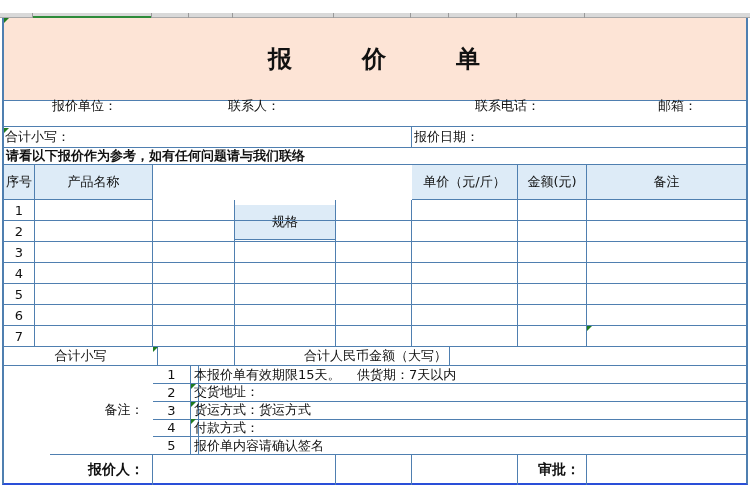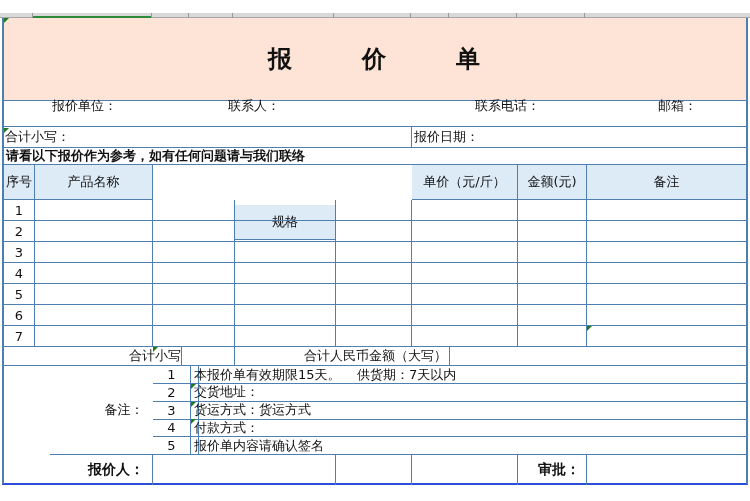--- a/index.html
+++ b/index.html
@@ -147,21 +147,21 @@
       <div class="cell center" style="left: 31px; top: 308px; width: 118px; height: 21px;"></div>
       <div class="cell center" style="left: 149px; top: 308px; width: 82px; height: 21px;"></div>
       <div class="cell center" style="left: 231px; top: 308px; width: 101px; height: 21px;"></div>
       <div class="cell center" style="left: 332px; top: 308px; width: 76px; height: 21px;"></div>
       <div class="cell center" style="left: 408px; top: 308px; width: 106px; height: 21px;"></div>
       <div class="cell center" style="left: 514px; top: 308px; width: 69px; height: 21px;"></div>
       <div class="cell center" style="left: 583px; top: 308px; width: 159px; height: 21px; border-right: none;"></div>
       <div class="green" style="left: 583px; top: 308px;"></div>
     </div>
 
-  <div class="cell center" style="left:0;top:329px;width:178px;height:19px;justify-content:flex-end;">
+  <div class="cell center" style="left:0;top:329px;width:154px;height:19px;">
     <span>合计小写</span>
   </div>
   <div class="cell" style="left:149px;top:329px;width:82px;height:19px;"></div>
   <div class="green" style="left:149px;top:329px;"></div>
   <div class="cell center" style="left:231px;top:329px;width:215px;height:19px;justify-content:flex-end;padding-right:2px;">
     <span>合计人民币金额（大写）</span>
   </div>
   <div class="cell" style="left:446px;top:329px;width:296px;height:19px;border-right:none;"></div>
 
   <div class="cell center" style="left:0;top:348px;width:149px;height:89px;margin-left:46px;">

